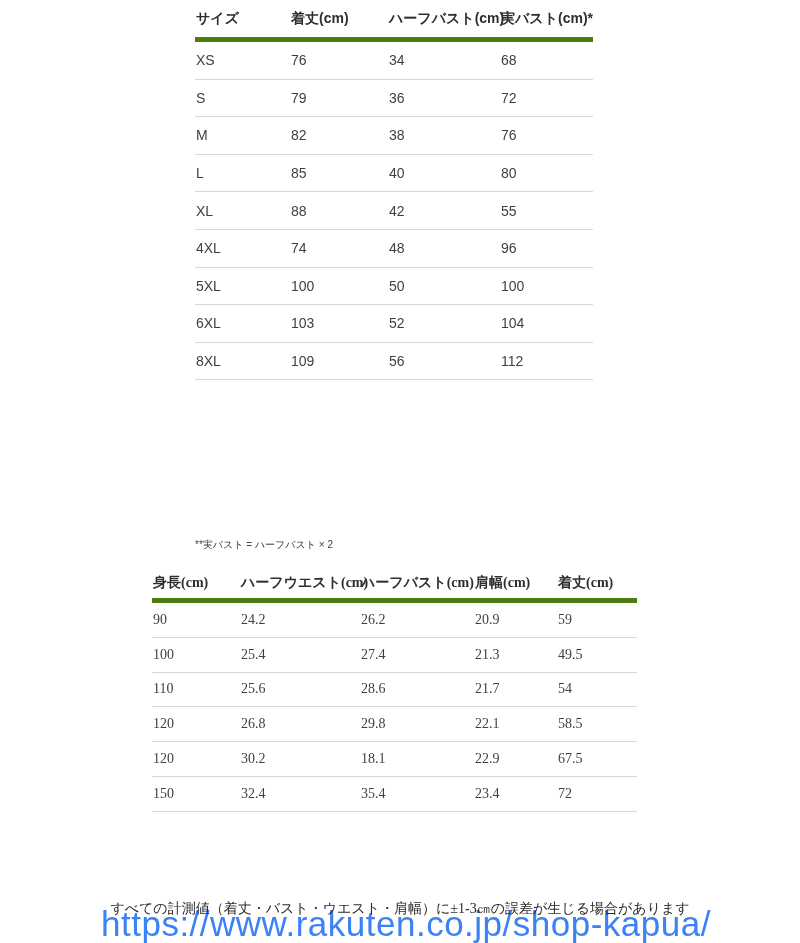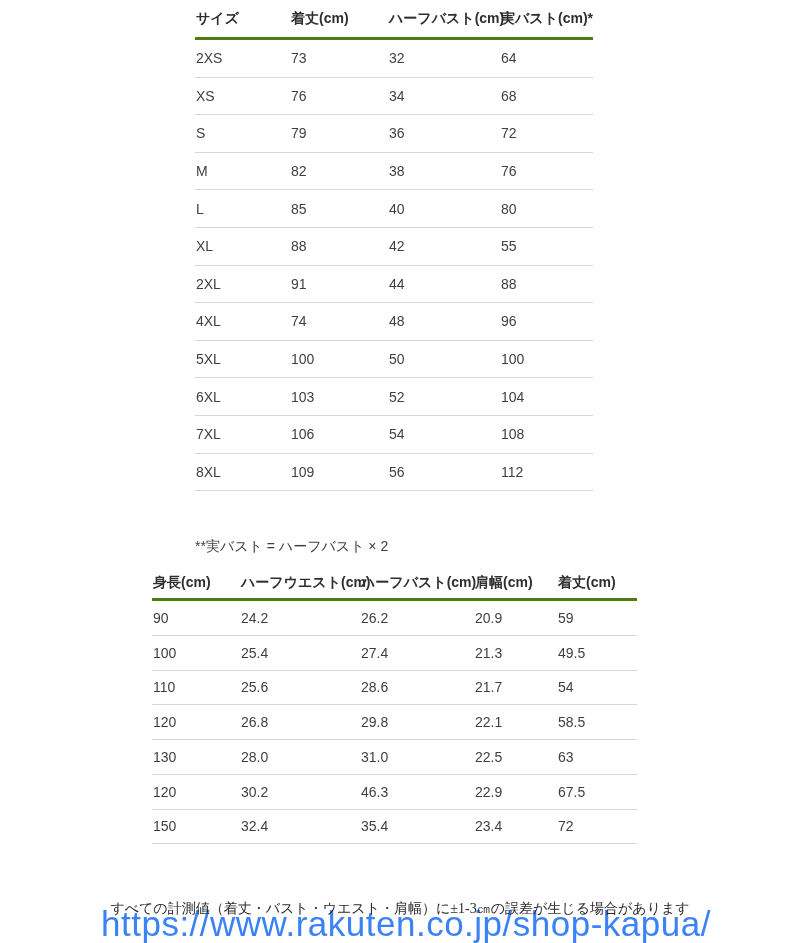--- a/index.html
+++ b/index.html
@@ -16,21 +16,21 @@
     table-layout: fixed;
     width: 100%;
   }
   th {
     text-align: left;
     font-weight: bold;
     font-size: 14px;
     color: #2e2e2e;
     vertical-align: middle;
     padding: 0 0 0 1px;
-    border-bottom: 3px solid #4d7c0f;
+    border-bottom: 5px solid #4d7c0f;
     white-space: nowrap;
     overflow: visible;
   }
   td {
     text-align: left;
     font-size: 14px;
     color: #3f3f3f;
     vertical-align: middle;
     padding: 0 0 0 1px;
     border-bottom: 1px solid #d7d7d7;
@@ -41,29 +41,30 @@
     left: 195px;
     top: 0;
     width: 398px;
   }
   .size-table th { height: 37px; }
   .size-table td { height: 36.6px; }
   .footnote {
     position: absolute;
     left: 195px;
     top: 538px;
-    font-size: 14px;
+    font-size: 10px;
     color: #3f3f3f;
     white-space: nowrap;
   }
   .height-table-wrap {
     position: absolute;
     left: 152px;
     top: 568px;
     width: 485px;
+    font-family: Liberation Serif, serif;
   }
   .height-table th { height: 30px; }
   .height-table td { height: 33.75px; }
   .tolerance-note {
     position: absolute;
     left: 0;
     top: 900px;
     width: 800px;
     text-align: center;
     font-family: "Liberation Serif", "DejaVu Serif", serif;
@@ -99,26 +100,20 @@
   <thead>
         <tr>
           <th>サイズ</th>
           <th>着丈(cm)</th>
           <th>ハーフバスト(cm)</th>
           <th>実バスト(cm)*</th>
         </tr>
       </thead>
       <tbody>
         <tr>
-          <td>2XS</td>
-          <td>73</td>
-          <td>32</td>
-          <td>64</td>
-        </tr>
-        <tr>
           <td>XS</td>
           <td>76</td>
           <td>34</td>
           <td>68</td>
         </tr>
         <tr>
           <td>S</td>
           <td>79</td>
           <td>36</td>
           <td>72</td>
@@ -135,48 +130,36 @@
           <td>40</td>
           <td>80</td>
         </tr>
         <tr>
           <td>XL</td>
           <td>88</td>
           <td>42</td>
           <td>55</td>
         </tr>
         <tr>
-          <td>2XL</td>
-          <td>91</td>
-          <td>44</td>
-          <td>88</td>
-        </tr>
-        <tr>
           <td>4XL</td>
           <td>74</td>
           <td>48</td>
           <td>96</td>
         </tr>
         <tr>
           <td>5XL</td>
           <td>100</td>
           <td>50</td>
           <td>100</td>
         </tr>
         <tr>
           <td>6XL</td>
           <td>103</td>
           <td>52</td>
           <td>104</td>
-        </tr>
-        <tr>
-          <td>7XL</td>
-          <td>106</td>
-          <td>54</td>
-          <td>108</td>
         </tr>
         <tr>
           <td>8XL</td>
           <td>109</td>
           <td>56</td>
           <td>112</td>
         </tr>
       </tbody>
     </table>
 </div>
@@ -224,30 +207,23 @@
           <td>54</td>
         </tr>
         <tr>
           <td>120</td>
           <td>26.8</td>
           <td>29.8</td>
           <td>22.1</td>
           <td>58.5</td>
         </tr>
         <tr>
-          <td>130</td>
-          <td>28.0</td>
-          <td>31.0</td>
-          <td>22.5</td>
-          <td>63</td>
-        </tr>
-        <tr>
           <td>120</td>
           <td>30.2</td>
-          <td>46.3</td>
+          <td>18.1</td>
           <td>22.9</td>
           <td>67.5</td>
         </tr>
         <tr>
           <td>150</td>
           <td>32.4</td>
           <td>35.4</td>
           <td>23.4</td>
           <td>72</td>
         </tr>

